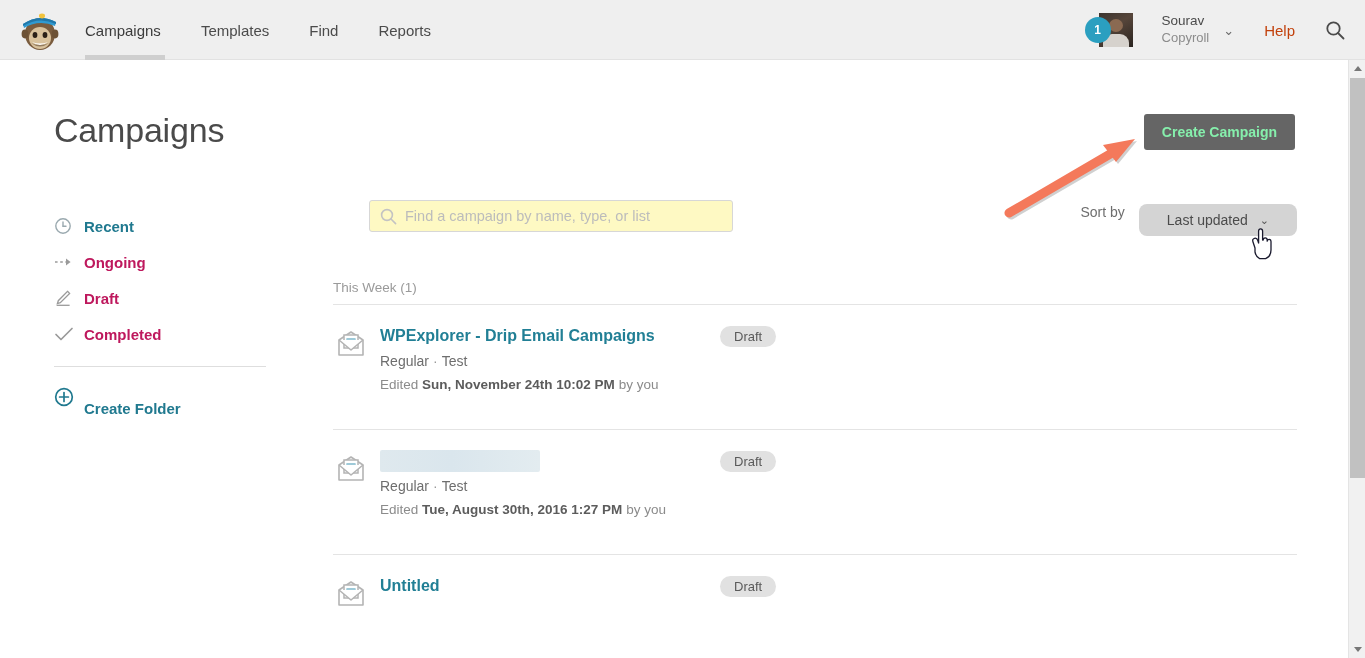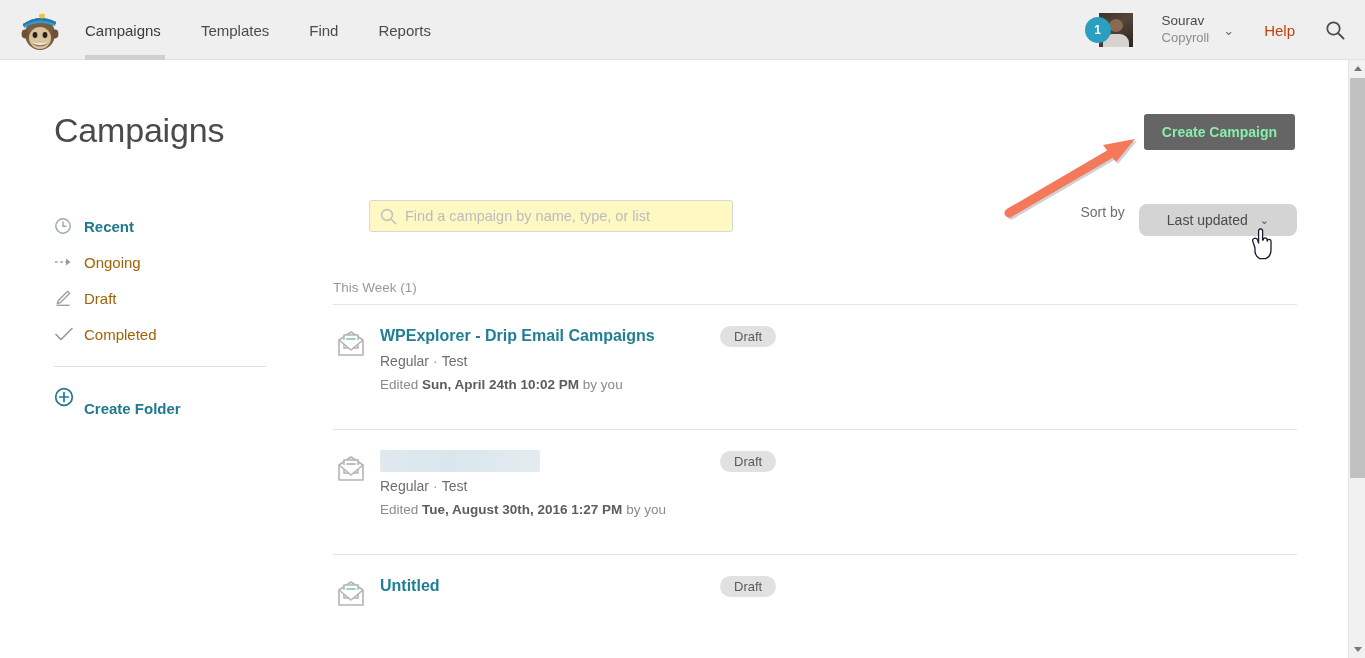--- a/index.html
+++ b/index.html
@@ -103,21 +103,21 @@
   
   .sidebar { position: absolute; left: 54px; top: 208px; width: 212px; }
   .side-item {
     display: flex; align-items: center;
     height: 36px; cursor: pointer;
   }
   .side-icon {
     width: 30px; display: flex; align-items: center;
     justify-content: flex-start; color: #9a9a9a; flex: none;
   }
-  .side-label { font-size: 15px; color: #a16207; }
+  .side-label { font-size: 15px; color: #be185d; font-weight: bold; }
   .side-item.active .side-label { color: #20798f; font-weight: bold; }
   .side-item.active .side-icon { color: #8e9fa5; }
   .side-divider {
     height: 1px; background: #dedede;
     margin: 14px 0 12px 0; width: 212px;
   }
   .side-item.accent .side-label { color: #20798f; font-weight: bold; margin-top: 22px; }
   .side-item.accent .side-icon { color: #20798f; }
   .folder-count {
     margin-left: auto; font-size: 14px; color: #9a9a9a;
@@ -361,21 +361,21 @@
           <line x1="11" y1="13.5" x2="16" y2="13.5" stroke="#7fb9cc" stroke-width="1.7" stroke-linecap="round"></line>
           <path d="M3 11 L15 21 L27 11" fill="#fff" stroke="#b4b4b4" stroke-width="1.6" stroke-linejoin="round"></path>
         </svg>
       </span>
       <a class="row-title">WPExplorer - Drip Email Campaigns</a>
       <div class="row-meta">
         <span>Regular</span><span class="dot">·</span><span>Test</span>
       </div>
       <div class="row-edited">
         <span>Edited</span>
-        <b>Sun, April 24th 10:02 PM</b>
+        <b>Sun, November 24th 10:02 PM</b>
         <span>by you</span>
       </div>
       <span class="badge">Draft</span>
     </div>
   </div>
 
   <div>
     <div class="hrule"></div>
 
     <div class="row">

